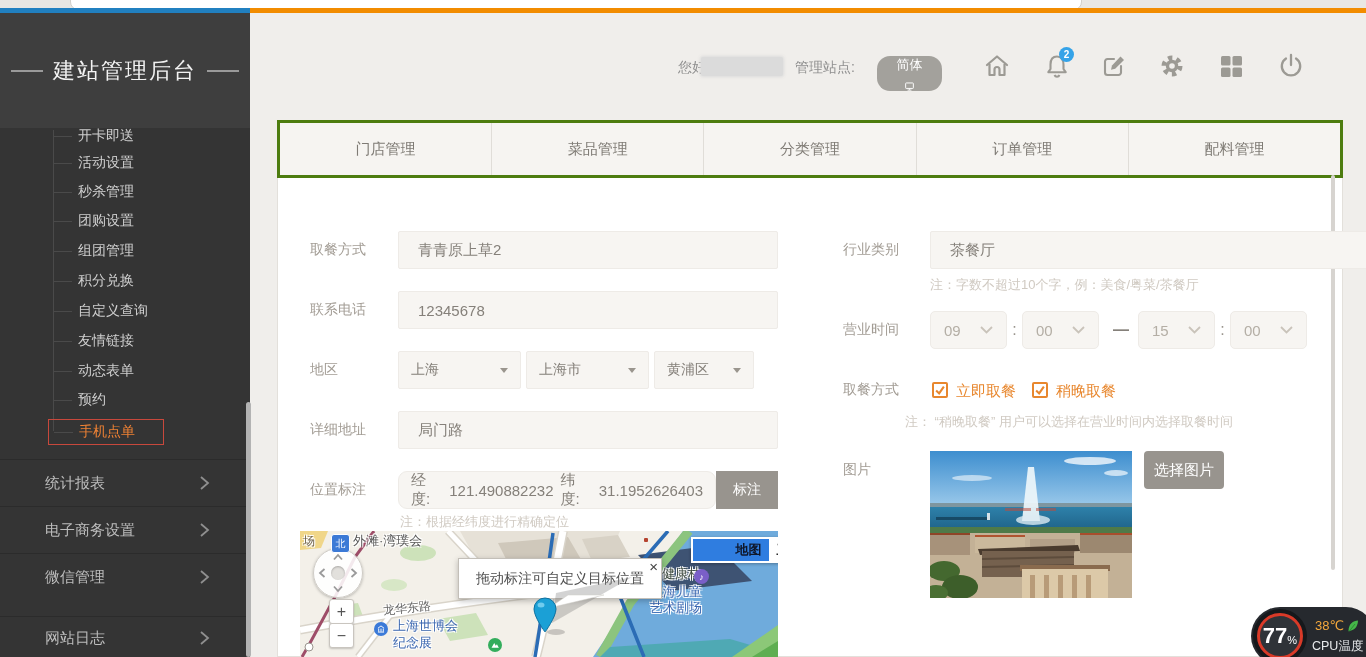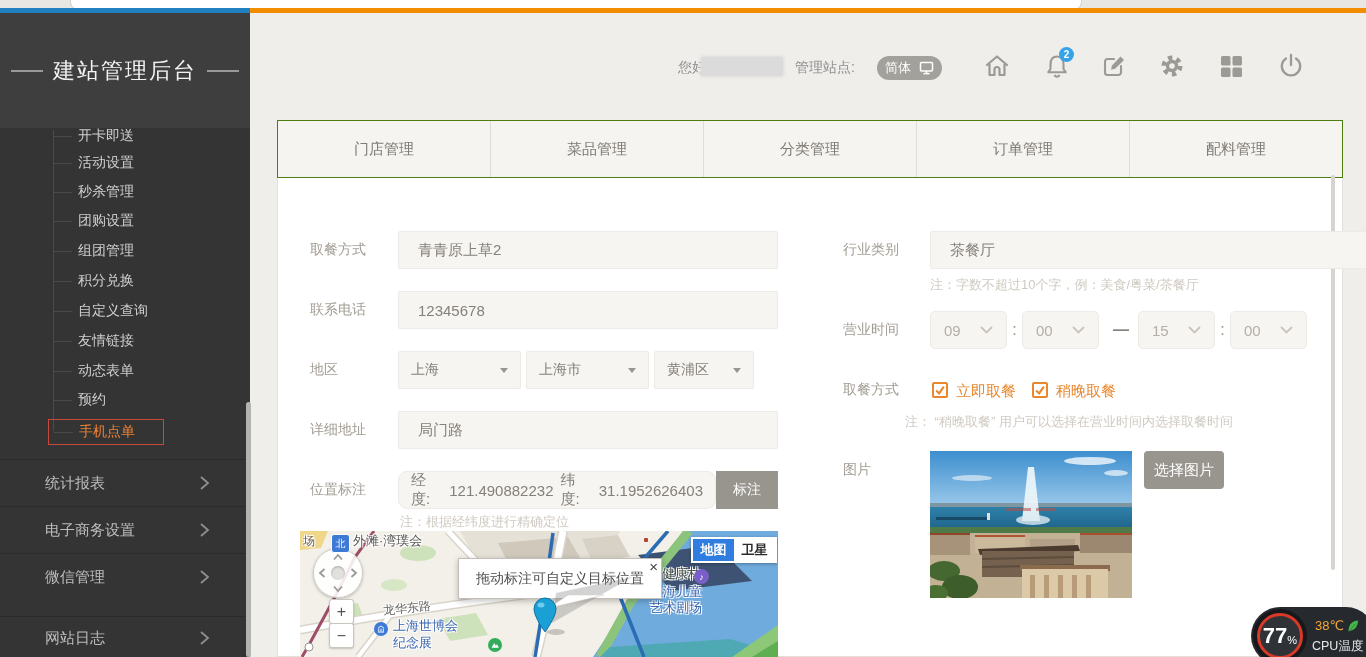--- a/index.html
+++ b/index.html
@@ -23,27 +23,27 @@
   .tree-item .tick{position:absolute;left:-25px;top:50%;width:19px;height:1px;background:#4a4a4a;}
   .tree-active{left:48px;top:406px;width:116px;height:26px;border:1px solid #c8483c;display:flex;align-items:center;color:#ef8234;font-size:14px;padding-left:30px;box-sizing:border-box;cursor:pointer;}
   .tree-active .tick{position:absolute;left:5px;top:50%;width:19px;height:1px;background:#4a4a4a;}
   .section-row{left:0;width:250px;height:47px;border-top:1px solid #2b2b2b;display:flex;align-items:center;color:#bdbdbd;font-size:15px;padding-left:45px;box-sizing:border-box;cursor:pointer;}
   .section-row svg{position:absolute;right:40px;}
   .sb-scroll{left:246px;top:402px;width:5px;height:255px;background:#b3b3b3;border-radius:3px;}
 
   
   .greet{color:#8f8f8f;font-size:14px;}
   .redacted{left:701px;top:57px;width:82px;height:19px;background:#dbdbdb;border-radius:2px;box-shadow:0 0 3px 1px rgba(219,219,219,.95);}
-  .pill{left:877px;top:56px;width:65px;height:24px;background:#a3a19c;border-radius:13px;display:flex;align-items:center;justify-content:center;gap:8px;color:#fff;font-size:13px;cursor:pointer;}
+  .pill{left:877px;top:56px;width:65px;height:35px;background:#a3a19c;border-radius:13px;display:flex;align-items:center;justify-content:center;gap:8px;color:#fff;font-size:13px;cursor:pointer;flex-direction:column;}
   .tb-icon{width:28px;height:28px;top:52px;color:#9c9a94;cursor:pointer;}
   .badge{left:1059px;top:47px;width:15px;height:15px;background:#35a3e8;border-radius:50%;color:#fff;font-size:10px;display:flex;align-items:center;justify-content:center;font-weight:bold;z-index:2;}
 
   
   .card{left:277px;top:120px;width:1066px;height:537px;background:#fff;border:1px solid #e3e0db;box-sizing:border-box;}
-  .tabs{left:277px;top:120px;width:1066px;height:58px;background:#f6f4f1;border:1px solid #4d7c0f;box-sizing:border-box;display:flex;}
+  .tabs{left:277px;top:120px;width:1066px;height:58px;background:#f6f4f1;border:3px solid #4d7c0f;box-sizing:border-box;display:flex;}
   .tab{flex:1;display:flex;align-items:center;justify-content:center;color:#7f7b75;font-size:15px;border-right:1px solid #e0ddd8;cursor:pointer;}
   .tab:last-child{border-right:none;}
   .card-scroll{left:1331px;top:175px;width:4px;height:395px;background:#d7d4d0;border-radius:2px;}
 
   
   .flabel{color:#a29c94;font-size:14px;height:38px;display:flex;align-items:center;}
   .input{background:#f7f5f2;border:1px solid #eeebe7;border-radius:2px;color:#85807a;font-size:15px;display:flex;align-items:center;padding:0 19px;box-sizing:border-box;height:38px;cursor:text;}
   .select{background:#f7f5f2;border:1px solid #eeebe7;border-radius:2px;color:#85807a;font-size:14px;display:flex;align-items:center;justify-content:space-between;padding:0 12px;box-sizing:border-box;height:38px;cursor:pointer;}
   .caret{width:0;height:0;border-left:4px solid transparent;border-right:4px solid transparent;border-top:5px solid #9a958e;}
   .timebox{background:#f7f5f2;border:1px solid #eeebe7;border-radius:5px;color:#b4aea5;font-size:15px;display:flex;align-items:center;justify-content:space-between;padding:0 13px;box-sizing:border-box;height:38px;width:77px;cursor:pointer;}
@@ -433,21 +433,21 @@
         </svg>
       <svg style="left:36px;top:18px;" width="8" height="12" viewBox="0 0 8 12">
           <polyline points="1.5,2 6,6 1.5,10" fill="none" stroke="#9a9a9a" stroke-width="1.8"></polyline>
         </svg>
       <div class="compass-knob"></div>
     </div>
     <div class="north">北</div>
     <div class="zoombtn" style="top:68px;">+</div>
     <div class="zoombtn" style="top:92px;">−</div>
     <div class="maptype">
-      <div class="mt-btn" style="background:#2f7de0;color:#ffffff;">地图</div>
+      <div class="mt-btn" style="background:#2f7de0;color:#0f172a;padding-left:35px;">地图</div>
       <div class="mt-btn" style="background:#fff;color:#2b2b2b;">卫星</div>
     </div>
   </div>
 
   <div class="abs cpu">
     <div class="cpu-circle">
       <div class="cpu-ring">
         <span style="font-size:22px;font-weight:bold;">77</span>
           <span style="font-size:11px;margin-top:8px;">%</span>
       </div>

